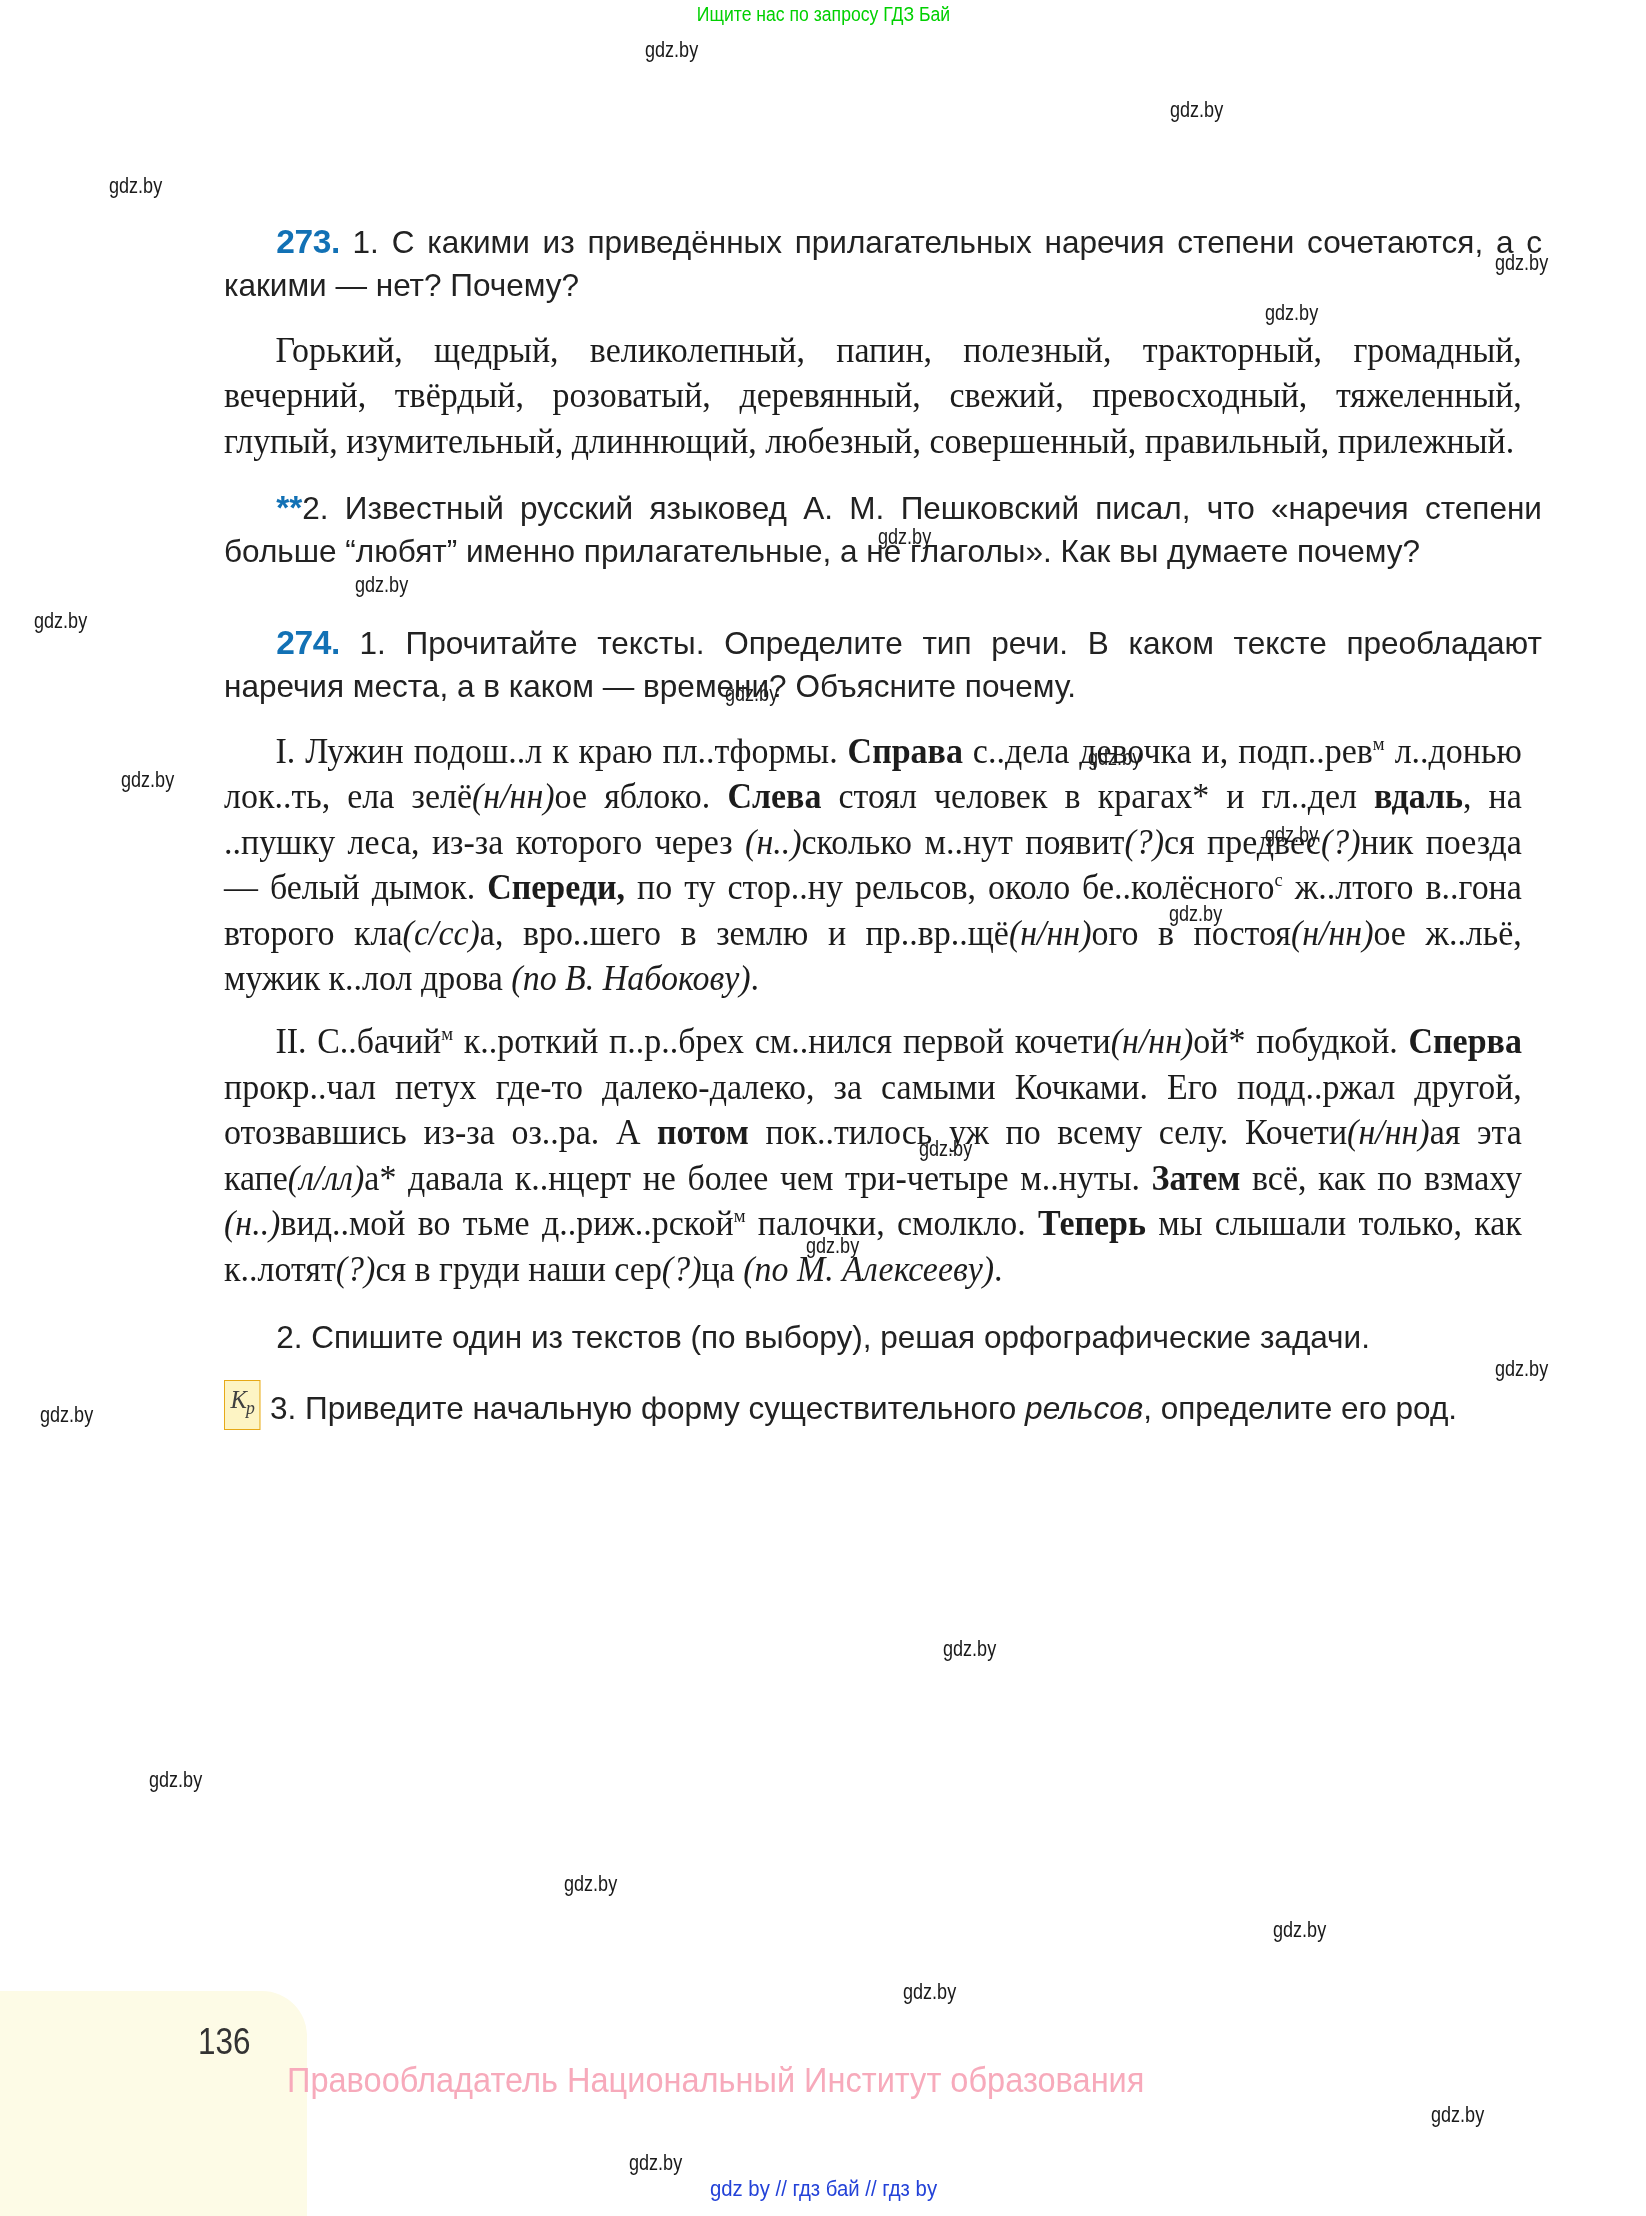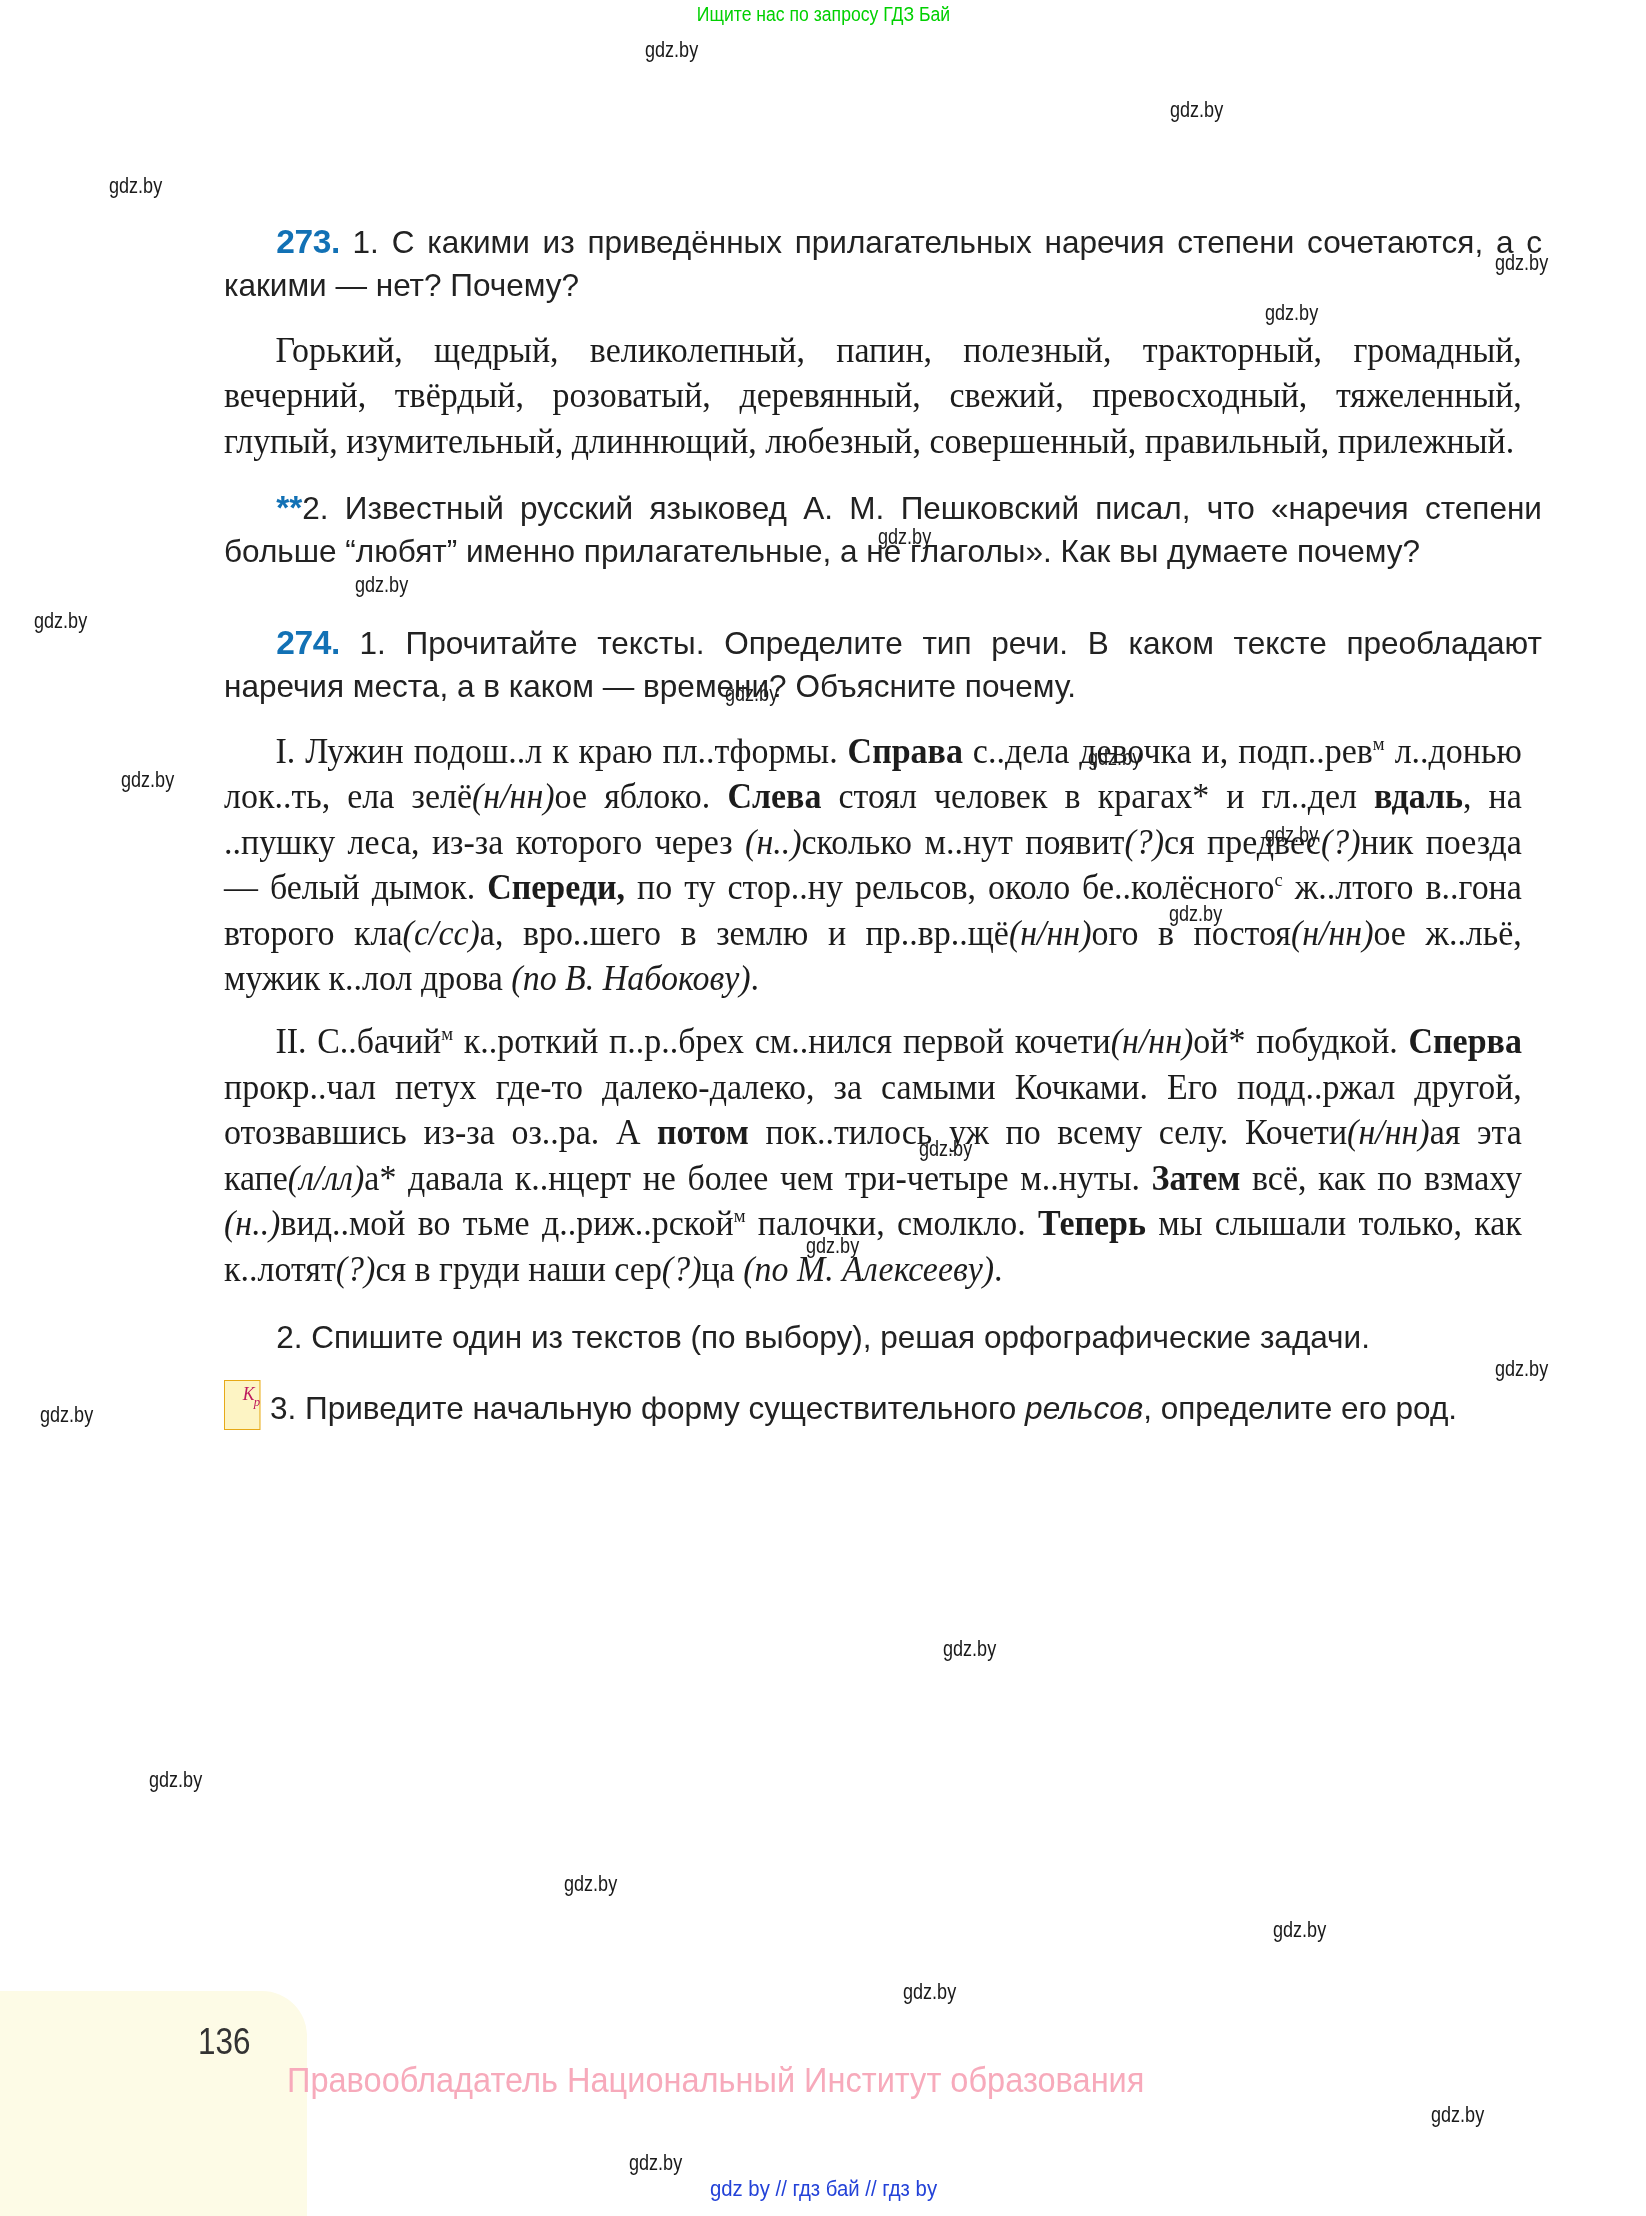--- a/index.html
+++ b/index.html
@@ -105,25 +105,25 @@
     border: 1.6px solid #e6a817;
     vertical-align: -11.3px;
     position: relative;
     margin-right: 9.7px;
     box-sizing: border-box;
   }
   .kr-icon span {
     position: absolute;
     left: 0; right: 0;
     top: 1.6px;
-    text-align: right;
+    text-align: center;
     font-family: "Liberation Serif", serif;
     font-style: italic;
-    font-size: 18px;
-    color: #be185d;
+    font-size: 25px;
+    color: #404040;
     letter-spacing: -0.8px;
   }
   .kr-icon span i.sub {
     font-size: 0.72em;
     vertical-align: -5.6px;
     font-style: italic;
   }
 
   
   .page-corner {

